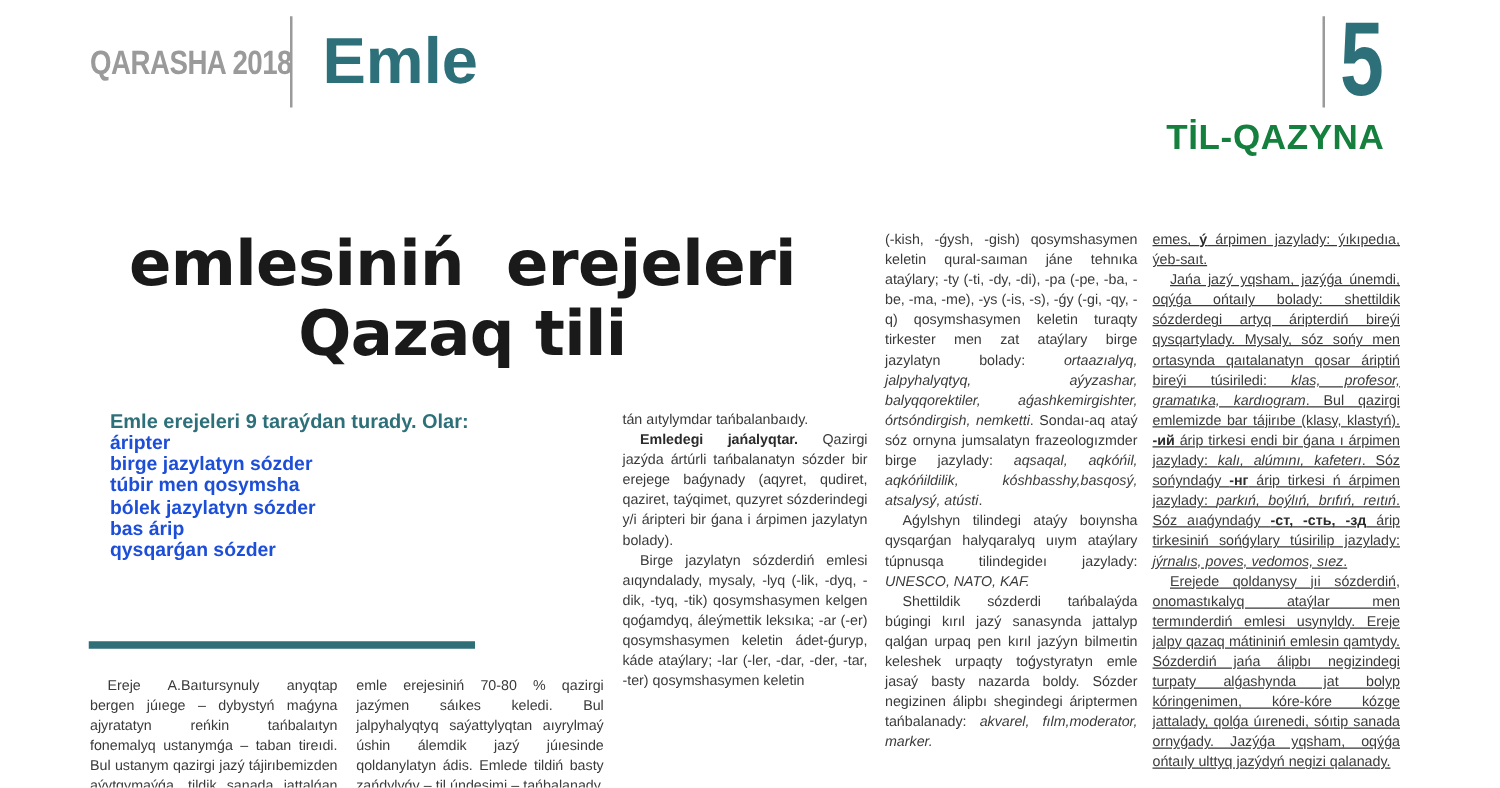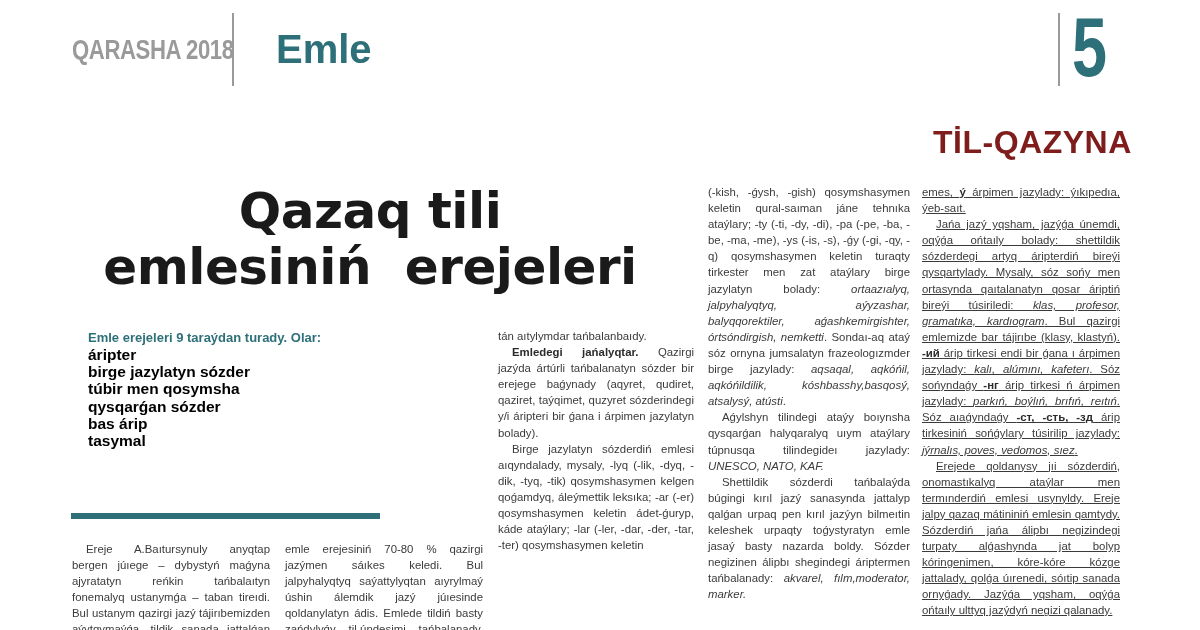--- a/index.html
+++ b/index.html
@@ -10,42 +10,42 @@
     }
     .abs { position: absolute; }
     .issue-date {
       left: 72px; top: 34px; font-family: "Liberation Sans", sans-serif;
       font-weight: bold; font-size: 27px; color: #9a9a9a;
       letter-spacing: -0.5px; transform: scaleX(0.82); transform-origin: left center;
       line-height: 32px;
     }
     .vline-left { left: 232px; top: 13px; width: 2px; height: 73px; background: #9a9a9a; }
     .section-title {
-      left: 276px; top: 24px; font-weight: bold; font-size: 40px; color: #2e7079;
+      left: 258px; top: 24px; font-weight: bold; font-size: 52px; color: #2e7079;
       line-height: 50px;
     }
     .vline-right { left: 1058px; top: 13px; width: 2px; height: 73px; background: #9a9a9a; }
     .page-num {
       left: 1072px; top: 4px; font-weight: bold; font-size: 84px; color: #2e7079;
       line-height: 86px; transform: scaleX(0.75); transform-origin: left top;
     }
     .rubric {
-      left: 933px; top: 94px; font-weight: bold; font-size: 32px; color: #7f1d1d;
-      line-height: 32px; letter-spacing: 0.5px; margin-top: 32px;
+      left: 933px; top: 94px; font-weight: bold; font-size: 28px; color: #15803d;
+      line-height: 32px; letter-spacing: 0.5px;
     }
     .headline {
       left: 80px; top: 183px; width: 580px; text-align: center;
       font-weight: bold; font-size: 50px; color: #1a1a1a; line-height: 56px;
       font-family: "DejaVu Sans", sans-serif; letter-spacing: -0.5px;
     }
     .headline span { display: block; }
     .sidebar-box { left: 88px; top: 329px; width: 300px; }
-    .sidebar-lead { font-weight: bold; font-size: 13px; color: #2e7079; line-height: 17px; }
+    .sidebar-lead { font-weight: bold; font-size: 16px; color: #2e7079; line-height: 17px; }
     .sidebar-list { margin: 0; padding: 0; list-style: none; }
-    .sidebar-list li { font-weight: bold; font-size: 15.5px; color: #000000; line-height: 17.2px; }
+    .sidebar-list li { font-weight: bold; font-size: 15.5px; color: #1d4ed8; line-height: 17.2px; }
     .teal-rule { left: 71px; top: 513px; width: 309px; height: 6px; background: #2e6f78; }
     .col { font-size: 11.4px; line-height: 16.1px; color: #3a3a3a; text-align: justify; }
     .col p { margin: 0; text-indent: 14px; }
     .col p.noindent { text-indent: 0; }
     .col b { color: #2b2b2b; }
     .col i { color: #3a3a3a; }
     .col1 { left: 72px; top: 541px; width: 198px; }
     .col2 { left: 285px; top: 541px; width: 198px; }
     .col3 { left: 498px; top: 328px; width: 196px; }
     .col4 { left: 708px; top: 184px; width: 202px; }
@@ -55,33 +55,33 @@
 <body>
 
 <div class="abs issue-date">QARASHA 2018</div>
 <div class="abs vline-left"></div>
 <div class="abs section-title">Emle</div>
 <div class="abs vline-right"></div>
 <div class="abs page-num">5</div>
 <div class="abs rubric">TİL-QAZYNA</div>
 
 <div class="abs headline">
+  <span style="white-space:pre;">emlesiniń  erejeleri</span>
   <span>Qazaq tili</span>
-  <span style="white-space:pre;">emlesiniń  erejeleri</span>
 </div>
 
 <div class="abs sidebar-box">
   <div class="sidebar-lead">Emle erejeleri 9 taraýdan turady. Olar:</div>
   <ul class="sidebar-list">
     <li>áripter</li>
     <li>birge jazylatyn sózder</li>
     <li>túbir men qosymsha</li>
+    <li>bólek jazylatyn sózder</li>
+    <li>bas árip</li>
     <li>qysqarǵan sózder</li>
-    <li>bas árip</li>
-    <li>tasymal</li>
   </ul>
 </div>
 <div class="abs teal-rule"></div>
 
 <div class="abs col col1">
   <p>Ereje A.Baıtursynuly anyqtap bergen júıege – dybystyń maǵyna ajyratatyn reńkin tańbalaıtyn fonemalyq ustanymǵa – taban tireıdi. Bul ustanym qazirgi jazý tájirıbemizden aýytqymaýǵa, tildik sanada jattalǵan jazý dástúrinen</p>
 </div>
 
 <div class="abs col col2">
   <p class="noindent">emle erejesiniń 70-80 % qazirgi jazýmen sáıkes keledi. Bul jalpyhalyqtyq saýattylyqtan aıyrylmaý úshin álemdik jazý júıesinde qoldanylatyn ádis. Emlede tildiń basty zańdylyǵy – til úndesimi – tańbalanady. Aýyzsha sózdegi dybystyq</p>

